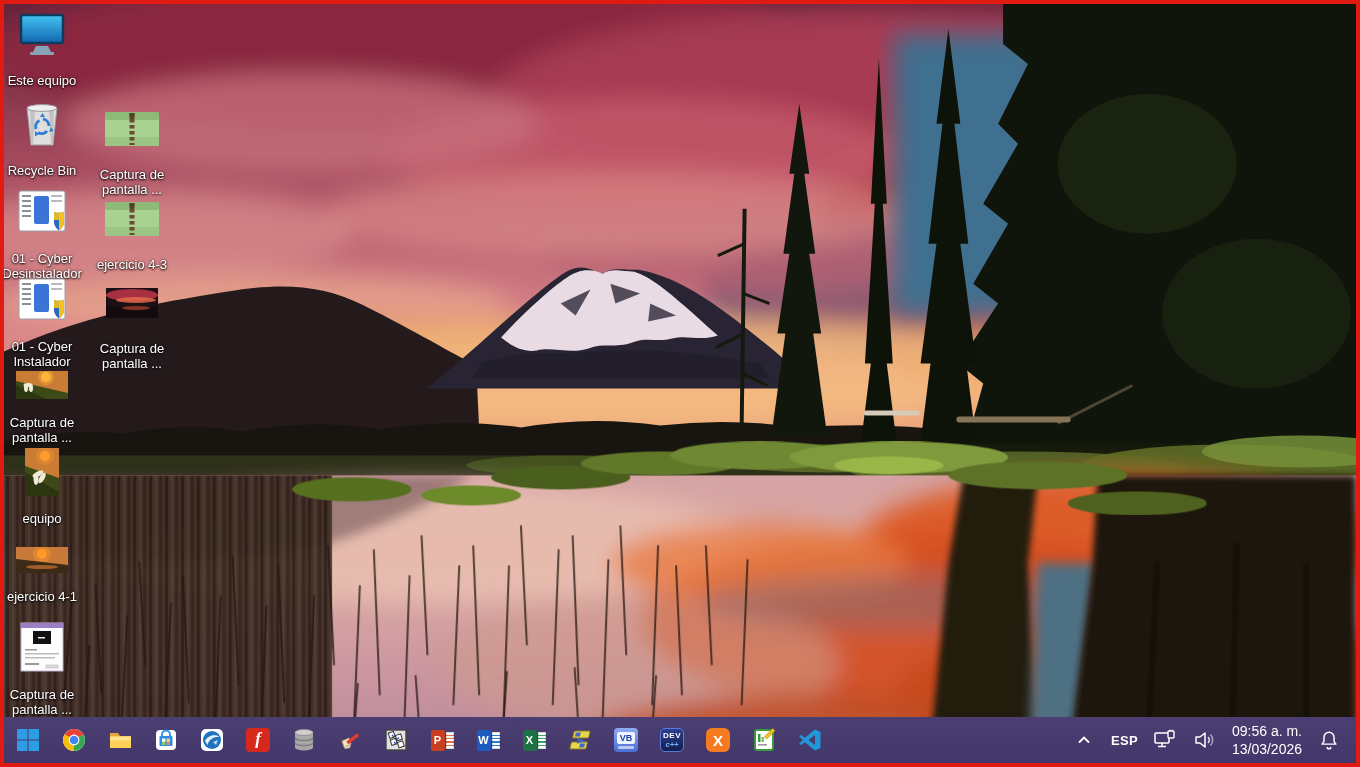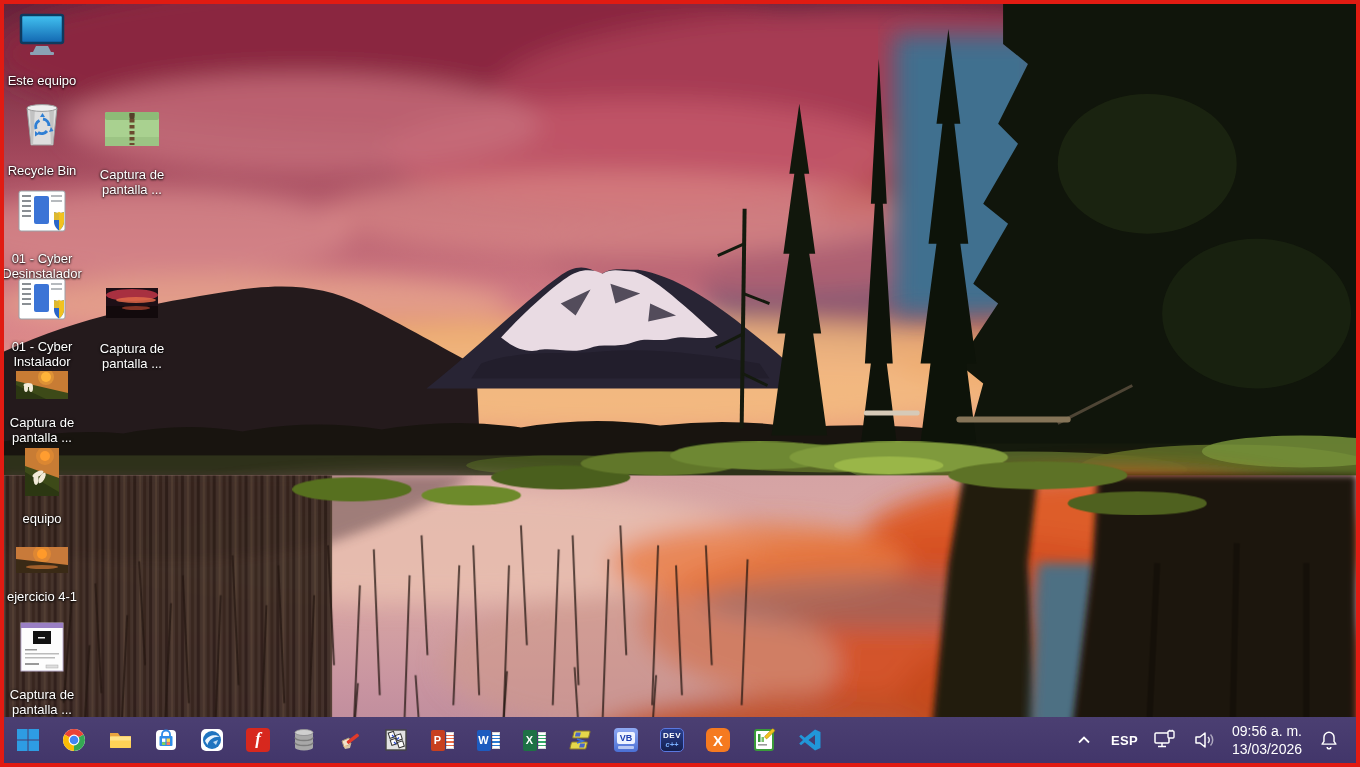--- a/index.html
+++ b/index.html
@@ -224,20 +224,32 @@
           <rect x="33" y="10" width="11" height="2" fill="#b6babe"></rect>
         <rect x="16" y="6" width="15" height="28" rx="2" fill="#3b74d6"></rect>
         <path d="M36,22 C39,23.5 43,23.5 46,22 L46,32 C46,37 41,40.5 41,40.5 C41,40.5 36,37 36,32 Z" fill="#2a66c8"></path>
         <path d="M41,21.8 L41,40.5 C41,40.5 46,37 46,32 L46,22 C44.3,22.8 42.6,23.1 41,21.8 Z" fill="#f2c21f"></path>
         <path d="M36,30 L41,30 L41,21.8 C39.3,23 37.7,22.8 36,22 Z" fill="#f2c21f" opacity=".9"></path>
       </svg>
     </div>
     <div class="dt-label">01 - Cyber Desinstalador</div>
   </div>
 
+  <div class="dt-item" style="left:84px;top:188px">
+    <div class="dt-ico">
+      <svg width="56" height="36" viewBox="0 0 56 36">
+        <rect x="1" y="1" width="54" height="34" rx="2" fill="#a9d190"></rect>
+        <rect x="1" y="1" width="54" height="8" rx="2" fill="#8dbb77"></rect>
+        <rect x="1" y="26" width="54" height="9" fill="#9cc484"></rect>
+        <line x1="28" y1="2" x2="28" y2="34" stroke="#6b4a2f" stroke-width="5" stroke-dasharray="3.5,2.5"></line>
+        <rect x="25.5" y="2" width="5" height="6" rx="1" fill="#55402a"></rect>
+      </svg>
+    </div>
+    <div class="dt-label">ejercicio 4-3</div>
+  </div>
 
   <div class="dt-item" style="left:-6px;top:270px">
     <div class="dt-ico">
       <svg width="48" height="46" viewBox="0 0 48 46">
         <rect x="1" y="1" width="46" height="40" rx="2" fill="#fff" stroke="#9aa0a6"></rect>
         <rect x="4" y="5" width="9" height="2" fill="#8a8f94"></rect>
           <rect x="4" y="10" width="9" height="2" fill="#8a8f94"></rect>
         <rect x="4" y="15" width="9" height="2" fill="#8a8f94"></rect>
           <rect x="4" y="20" width="9" height="2" fill="#8a8f94"></rect>
         <rect x="4" y="25" width="9" height="2" fill="#8a8f94"></rect>

